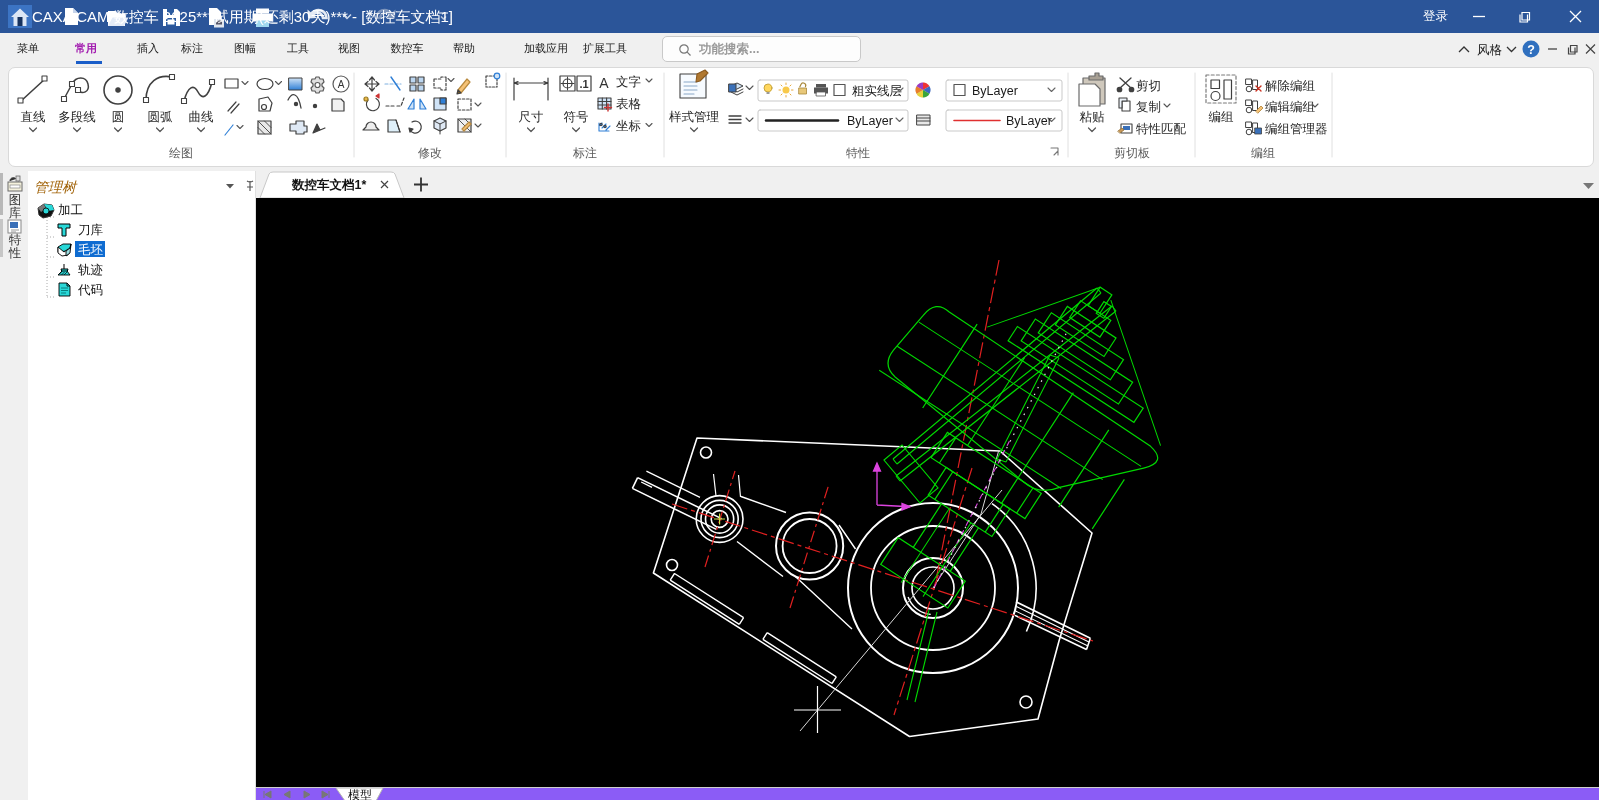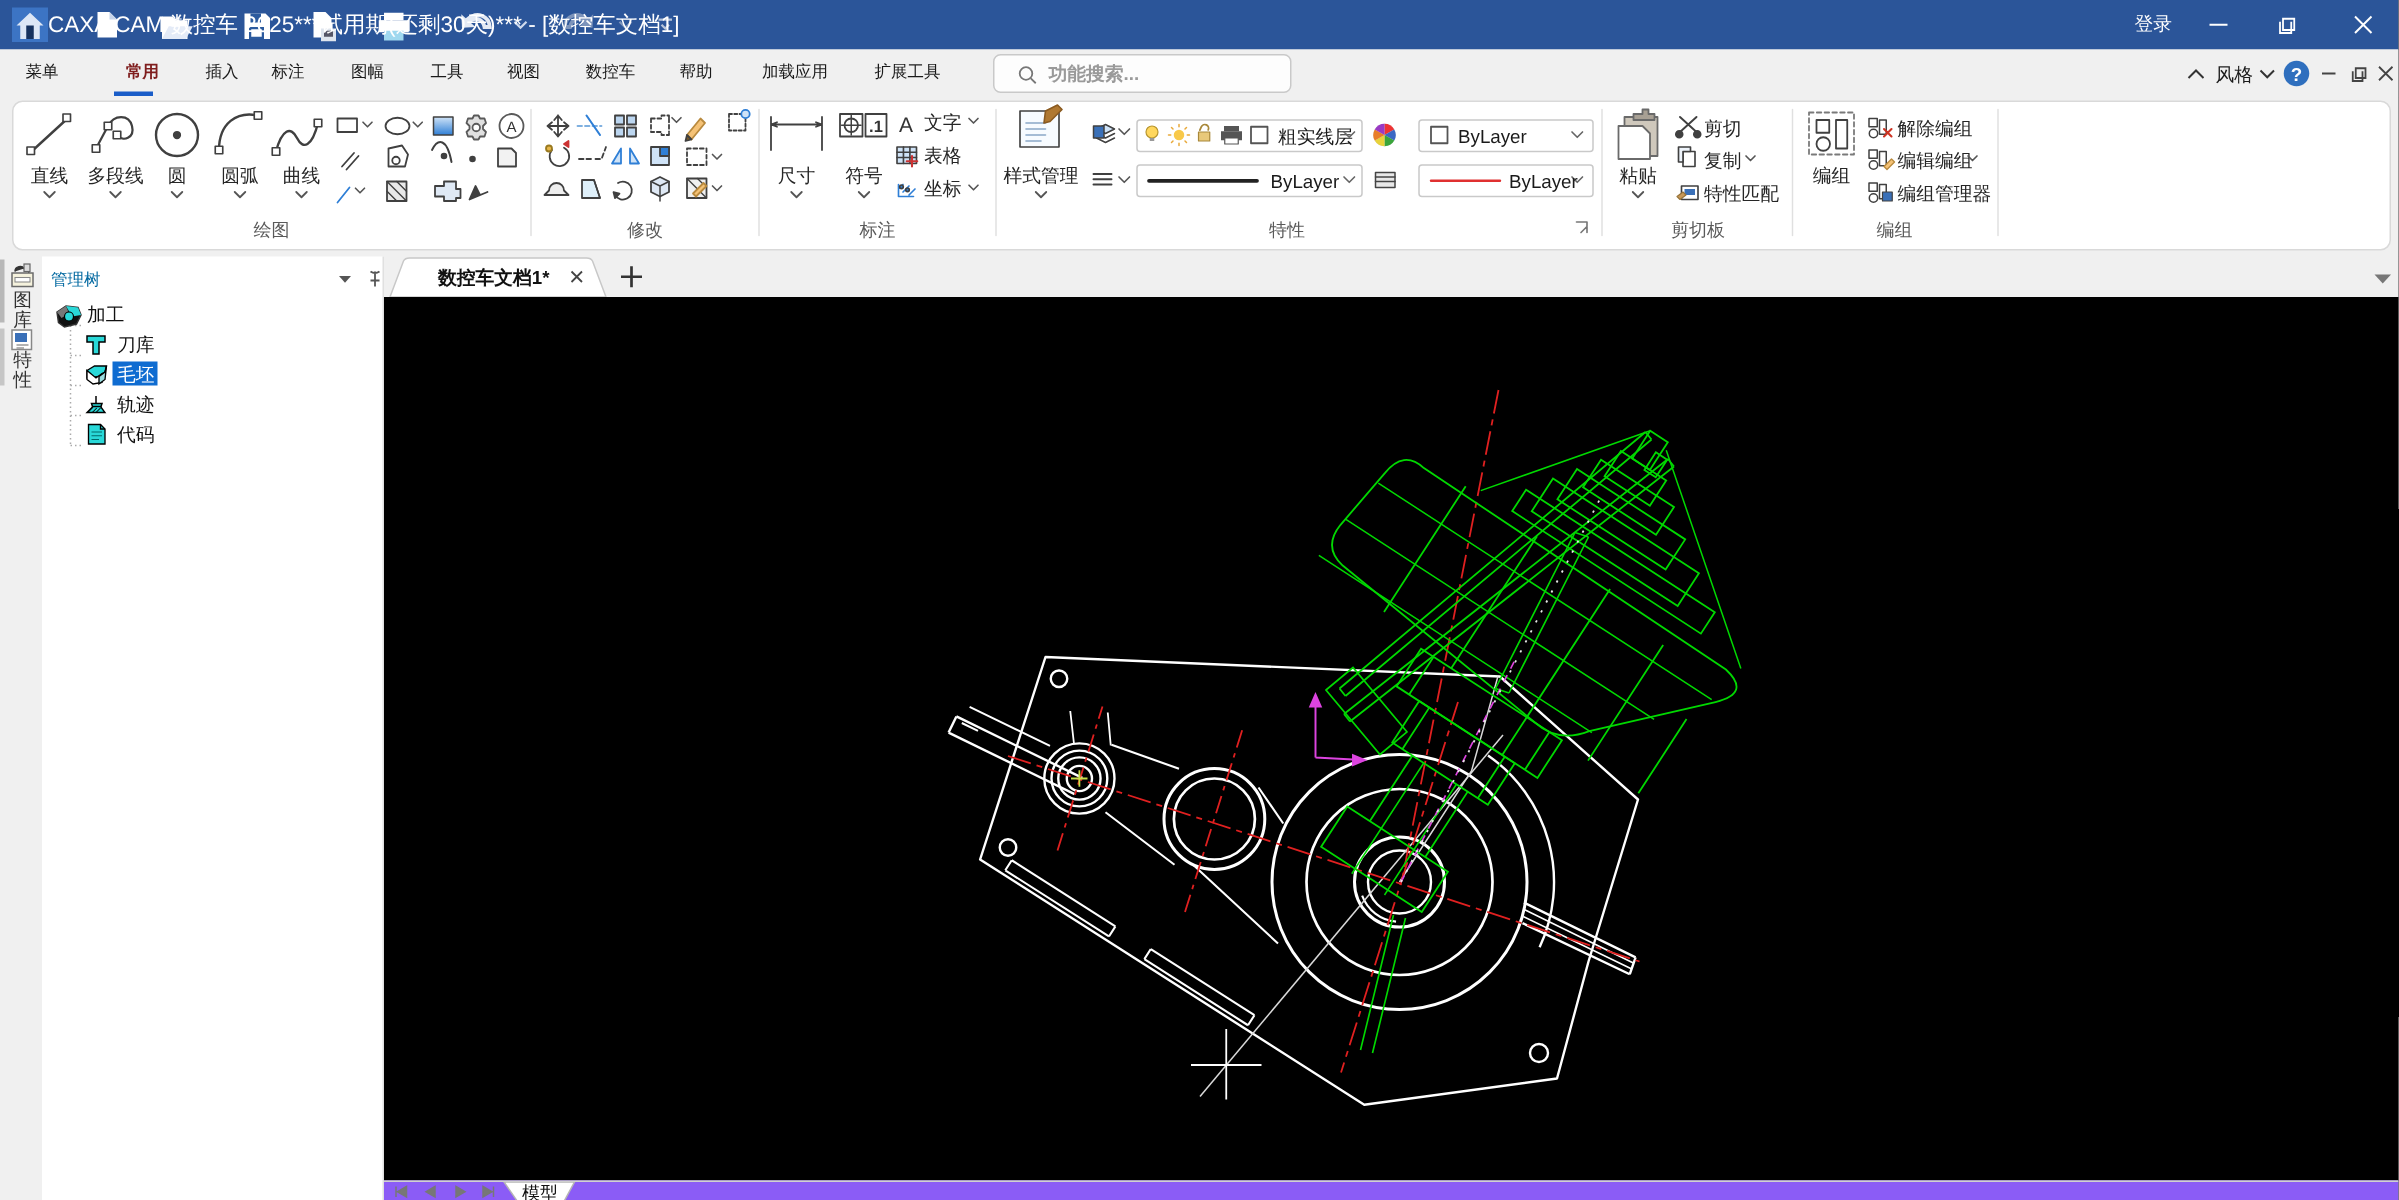--- a/index.html
+++ b/index.html
@@ -6,21 +6,21 @@
 html,body { width:1599px; height:800px; overflow:hidden; }
 body { font-family:"Liberation Sans", sans-serif; position:relative; background:#f0f0f0; }
 .abs { position:absolute; }
 
 #titlebar { position:absolute; left:0; top:0; width:1599px; height:33px; background:#2b5599; }
 #title-text { position:absolute; top:0; left:32px; width:1567px; height:33px; line-height:33px; text-align:left; color:#ffffff; font-size:15px; }
 .tb-btn { color:#fff; }
 
 #menubar { position:absolute; left:0; top:33px; width:1599px; height:32px; background:#f0f0f0; }
 .menu-item { position:absolute; top:0; height:32px; line-height:30px; font-size:11px; color:#1a1a1a; text-align:center; }
-.menu-item.active { color:#7f1d1d; font-weight:bold;text-align:right; }
+.menu-item.active { color:#a21caf; font-weight:bold; }
 .menu-item.active::after { content:""; position:absolute; left:10px; right:4px; bottom:1px; height:3px; background:#1a5dc8; }
 #searchbox { position:absolute; left:662px; top:3px; width:199px; height:26px; background:#fdfdfd; border:1px solid #c9c9c9; border-radius:5px; font-size:12.5px; color:#9a9a9a; line-height:24px; }
 
 #ribbon { position:absolute; left:0; top:65px; width:1599px; height:106px; background:#f0f0f0; }
 #ribbon-panel { position:absolute; left:8px; top:2px; width:1586px; height:100px; background:#ffffff; border:1px solid #d9d9d9; border-radius:7px; }
 
 #sidebar { position:absolute; left:0; top:171px; width:28px; height:629px; background:#f0f0f0; }
 #treepanel { position:absolute; left:28px; top:171px; width:228px; height:629px; background:#ffffff; border-right:1px solid #e0e0e0; }
 #tabbar { position:absolute; left:256px; top:171px; width:1343px; height:27px; background:#f0f0f0; }
 
@@ -76,21 +76,21 @@
 <div id="menubar">
   <div class="menu-item" style="left:8px;width:40px;">菜单</div>
   <div class="menu-item active" style="left:66px;width:40px;">常用</div>
   <div class="menu-item" style="left:128px;width:40px;">插入</div>
   <div class="menu-item" style="left:172px;width:40px;">标注</div>
   <div class="menu-item" style="left:225px;width:40px;">图幅</div>
   <div class="menu-item" style="left:278px;width:40px;">工具</div>
   <div class="menu-item" style="left:329px;width:40px;">视图</div>
   <div class="menu-item" style="left:381px;width:52px;">数控车</div>
   <div class="menu-item" style="left:444px;width:40px;">帮助</div>
-  <div class="menu-item" style="left:498px;width:64px;">加载应用</div>
+  <div class="menu-item" style="left:514px;width:64px;">加载应用</div>
   <div class="menu-item" style="left:573px;width:64px;">扩展工具</div>
   <div id="searchbox"><svg style="position:absolute;left:15px;top:6px" width="14" height="14" viewBox="0 0 14 14">
         <circle cx="6" cy="6" r="4.2" fill="none" stroke="#777" stroke-width="1.2"></circle>
         <path d="M9.2 9.2 L12.5 12.5" stroke="#777" stroke-width="1.2"></path>
       </svg><span style="margin-left:36px;font-weight:bold;">功能搜索...</span></div>
   <svg class="abs" style="left:1455px;top:0" width="144" height="32" viewBox="0 0 144 32">
     <path d="M4 19 l5 -5 l5 5" stroke="#333" stroke-width="1.3" fill="none"></path>
     <text x="22" y="21" font-size="12.5" fill="#1a1a1a">风格</text>
     <path d="M52 14 l4.5 4.5 l4.5 -4.5" stroke="#333" stroke-width="1.3" fill="none"></path>
     <circle cx="76" cy="16" r="8.5" fill="#2f6fbe"></circle>
@@ -394,21 +394,21 @@
   </svg>
   <div style="position:absolute;left:8px;top:23px;width:14px;font-size:12.5px;color:#333;line-height:12.5px;text-align:center;">图<br>库</div>
   <svg class="abs" style="left:6px;top:47px" width="18" height="18" viewBox="0 0 18 18">
     <rect x="2" y="2" width="13" height="13" fill="#fff" stroke="#888"></rect>
     <rect x="4" y="4" width="8" height="6" fill="#3a70b8"></rect>
     <path d="M5 12 h8 M5 14 h5" stroke="#999" stroke-width="1"></path>
   </svg>
   <div style="position:absolute;left:8px;top:63px;width:14px;font-size:12.5px;color:#333;line-height:12.5px;text-align:center;">特<br>性</div>
 </div>
 <div id="treepanel">
-  <div class="abs" style="left:6px;top:8px;font-size:11px;color:#0369a1;">管理树</div>
+  <div class="abs" style="left:6px;top:8px;font-size:14px;color:#a16207;font-style:italic;">管理树</div>
   <svg class="abs" style="left:195px;top:8px" width="58" height="14" viewBox="0 0 58 14">
     <path d="M3 5 l4 4.5 l4 -4.5 z" fill="#555"></path>
     <path d="M27 2 v6 M24 8 h6 M27 8 v4 M24 2 q3 2 6 0" stroke="#555" stroke-width="1.2" fill="none"></path>
     <path d="M47 3 l7 7 M54 3 l-7 7" stroke="#555" stroke-width="1.3"></path>
   </svg>
 
   <svg class="abs" style="left:0;top:26px" width="228" height="290" viewBox="0 0 228 290">
     <g stroke="#aaa" stroke-width="1" stroke-dasharray="1 2">
       <path d="M19 20 v80"></path>
       <path d="M19 20 h8 M19 40 h8 M19 60 h8 M19 80 h8 M19 100 h8"></path>

